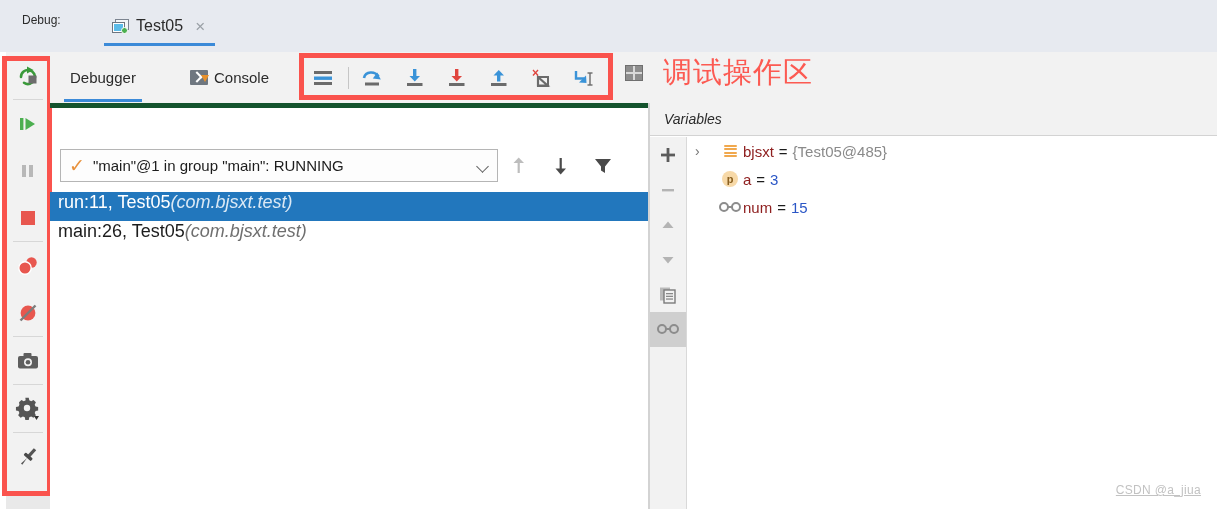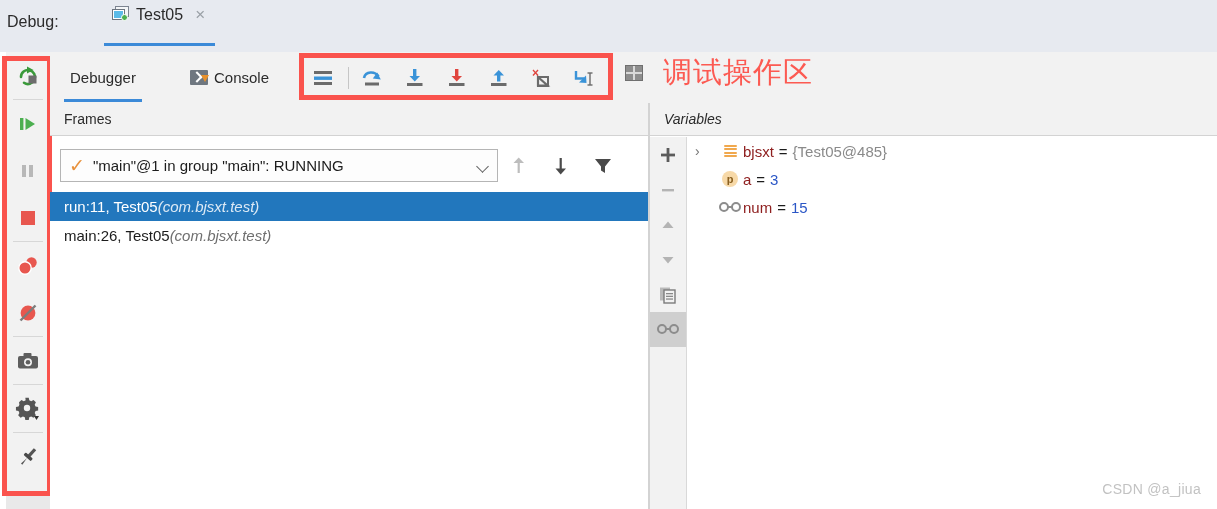--- a/index.html
+++ b/index.html
@@ -7,22 +7,22 @@
     width:1217px;height:509px;overflow:hidden;
     background:#ffffff;
     font-family:"Liberation Sans","DejaVu Sans",sans-serif;
     font-size:14px;color:#1c1c1c;
     -webkit-font-smoothing:antialiased;
   }
   .app{position:relative;width:1217px;height:509px;}
 
   
   .topbar{position:absolute;left:0;top:0;width:1217px;height:52px;background:#e7eaf0;}
-  .topbar .lbl{position:absolute;left:7px;top:13px;font-size:16px;color:#2b2b2b;}
-  .runtab{position:absolute;left:104px;top:6px;height:40px;display:flex;align-items:flex-start;gap:7px;padding:0 10px 0 8px;}
+  .topbar .lbl{position:absolute;left:22px;top:13px;font-size:12px;color:#2b2b2b;}
+  .runtab{position:absolute;left:104px;top:6px;height:40px;display:flex;align-items:center;gap:7px;padding:0 10px 0 8px;}
   .runtab .txt{font-size:16px;color:#2b2b2b;}
   .runtab .cls{font-size:17px;color:#9aa0a6;margin-left:5px;line-height:1;}
   .runtab .underline{position:absolute;left:0;bottom:0;width:100%;height:3px;background:#3b8ad8;}
   .winicon{position:relative;width:17px;height:15px;}
   .winicon .b1{position:absolute;left:3px;top:0;width:14px;height:11px;border:1.6px solid #7c8490;background:#f4f6f8;box-sizing:border-box;}
   .winicon .b2{position:absolute;left:0;top:3px;width:13px;height:11px;border:1.6px solid #6d757f;background:#fff;box-sizing:border-box;}
   .winicon .b3{position:absolute;left:2px;top:5px;width:9px;height:7px;background:#5bbbe8;}
   .winicon .dot{position:absolute;left:9px;top:8px;width:7px;height:7px;border-radius:50%;background:#4caf50;border:1px solid #fff;box-sizing:border-box;}
 
   
@@ -66,21 +66,21 @@
   
   .framestoolbar{position:absolute;left:50px;top:143px;width:600px;height:45px;display:flex;align-items:center;}
   .threadsel{position:relative;margin-left:10px;width:438px;height:33px;background:#fdfdfd;border:1px solid #b5b5b5;
       display:flex;align-items:center;gap:8px;padding:0 8px;box-sizing:border-box;}
   .threadsel .name{font-size:15px;color:#1c1c1c;white-space:nowrap;}
   .threadsel .chev{position:absolute;right:10px;top:12px;width:8px;height:8px;border-right:1.6px solid #5f5f5f;border-bottom:1.6px solid #5f5f5f;transform:rotate(45deg);}
   .check{color:#e8913c;font-size:19px;font-weight:bold;line-height:1;}
   .fbtn{width:42px;height:36px;display:flex;align-items:center;justify-content:center;}
 
   .frameslist{position:absolute;left:50px;top:192px;width:598px;height:317px;background:#fff;}
-  .frow{height:29px;display:flex;align-items:center;padding-left:14px;font-size:15px;color:#1c1c1c;}
+  .frow{height:29px;display:flex;padding-left:8px;font-size:18px;color:#1c1c1c;}
   .frow.sel{background:#2277bd;color:#fff;}
   .frow .pkg{font-style:italic;color:#6f6f6f;margin-left:0;}
   .frow.sel .pkg{color:#dbe9f5;}
 
   
   .varstrip{position:absolute;left:650px;top:137px;width:36px;height:372px;background:#f2f2f2;border-right:1px solid #d9d9d9;}
   .vbtn{width:36px;height:35px;display:flex;align-items:center;justify-content:center;}
   .vbtn.active{background:#cfcfcf;}
   .varsbody{position:absolute;left:687px;top:137px;width:530px;height:372px;background:#fff;}
   .vrow{height:28px;display:flex;align-items:center;font-size:15px;padding-left:8px;}
@@ -93,21 +93,21 @@
 
   .objicon{width:13px;height:13px;display:flex;flex-direction:column;justify-content:space-between;}
   .objicon i{display:block;height:2.4px;background:#f0a84e;border-radius:1px;}
   .pbadge{width:16px;height:16px;border-radius:50%;background:#f7d9a8;color:#8a6020;font-size:11px;
      display:flex;align-items:center;justify-content:center;font-weight:bold;}
   .glasses{position:relative;width:22px;height:11px;}
   .glasses .lens{position:absolute;top:0;width:10px;height:10px;border:2px solid #8c8c8c;border-radius:50%;box-sizing:border-box;}
   .glasses .l{left:0;} .glasses .r{right:0;}
   .glasses .br{position:absolute;left:9px;top:4px;width:4px;height:2px;background:#8c8c8c;}
 
-  .watermark{position:absolute;right:16px;bottom:12px;font-size:14px;color:#c2c2c2;letter-spacing:.3px;}
+  .watermark{position:absolute;right:16px;bottom:12px;font-size:12px;color:#c2c2c2;letter-spacing:.3px;text-decoration:underline;}
   .leftfoot{position:absolute;left:6px;top:495px;width:44px;height:14px;background:#e9e9e9;border-right:1px solid #cfcfcf;}
 </style>
 </head>
 <body>
 
 <div class="app">
 
   <div class="topbar">
     <span class="lbl">Debug:</span>
     <div class="runtab">
@@ -280,23 +280,20 @@
       </svg>
     </div>
   </div>
   <div class="redbox" id="redbox-steptoolbar"></div>
 
   <div class="annot">
     <span class="grid"></span>
     <span class="txt">调试操作区</span>
   </div>
 
-  <div class="hdr" id="frames-header">
-    <span>Frames</span>
-  </div>
   <div class="hdr" id="variables-header">
     <span>Variables</span>
   </div>
   <div class="splitv"></div>
 
   <div class="framestoolbar">
     <div class="threadsel">
       <span class="check">✓</span>
       <span class="name">"main"@1 in group "main": RUNNING</span>
       <span class="chev"></span>

